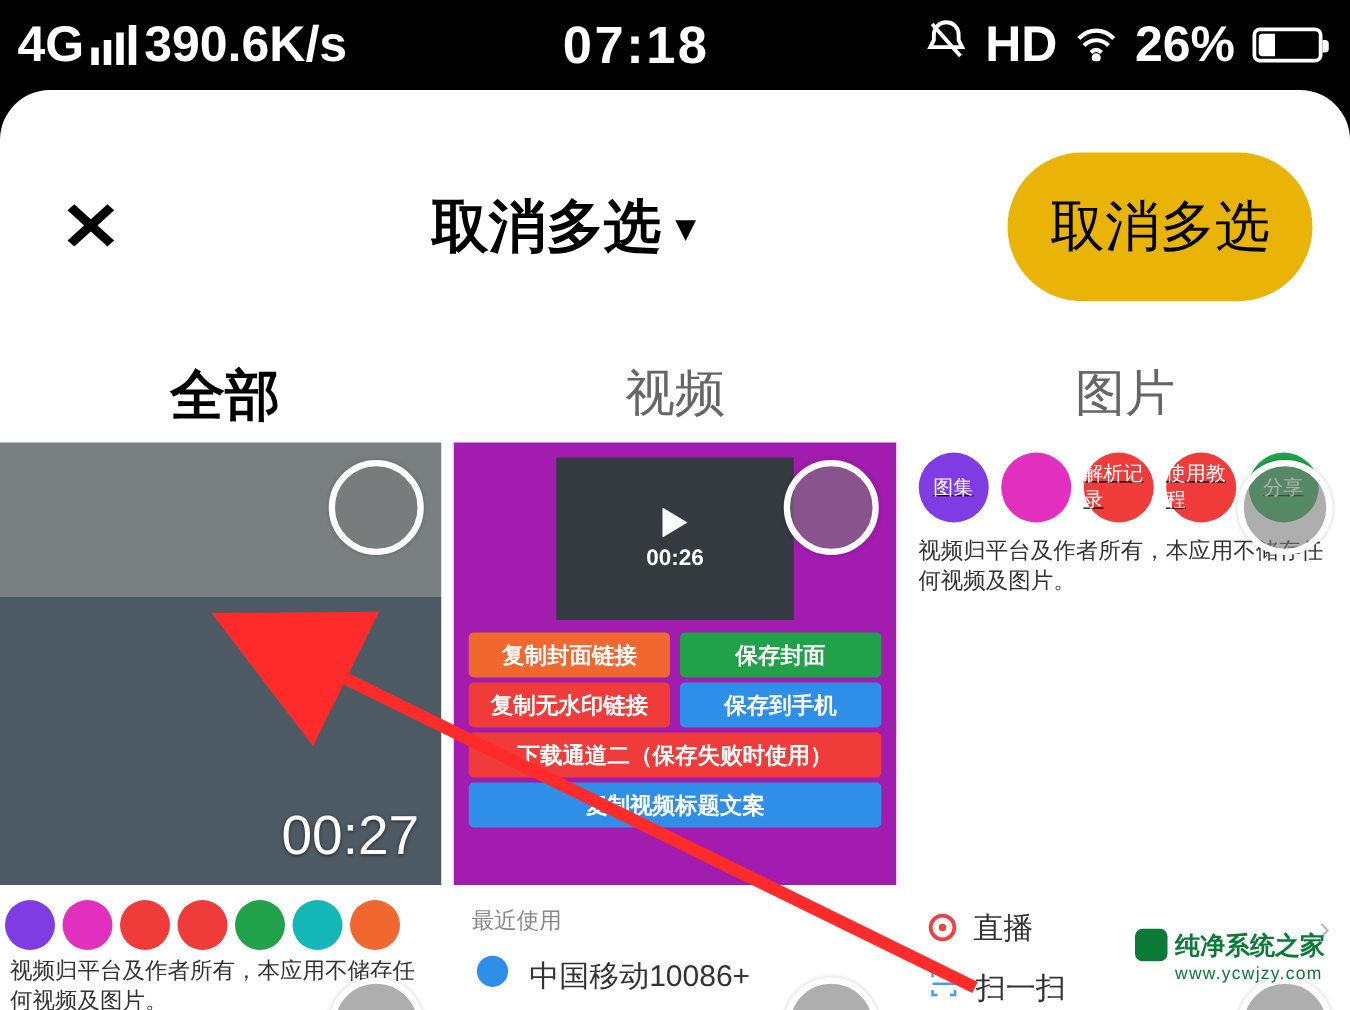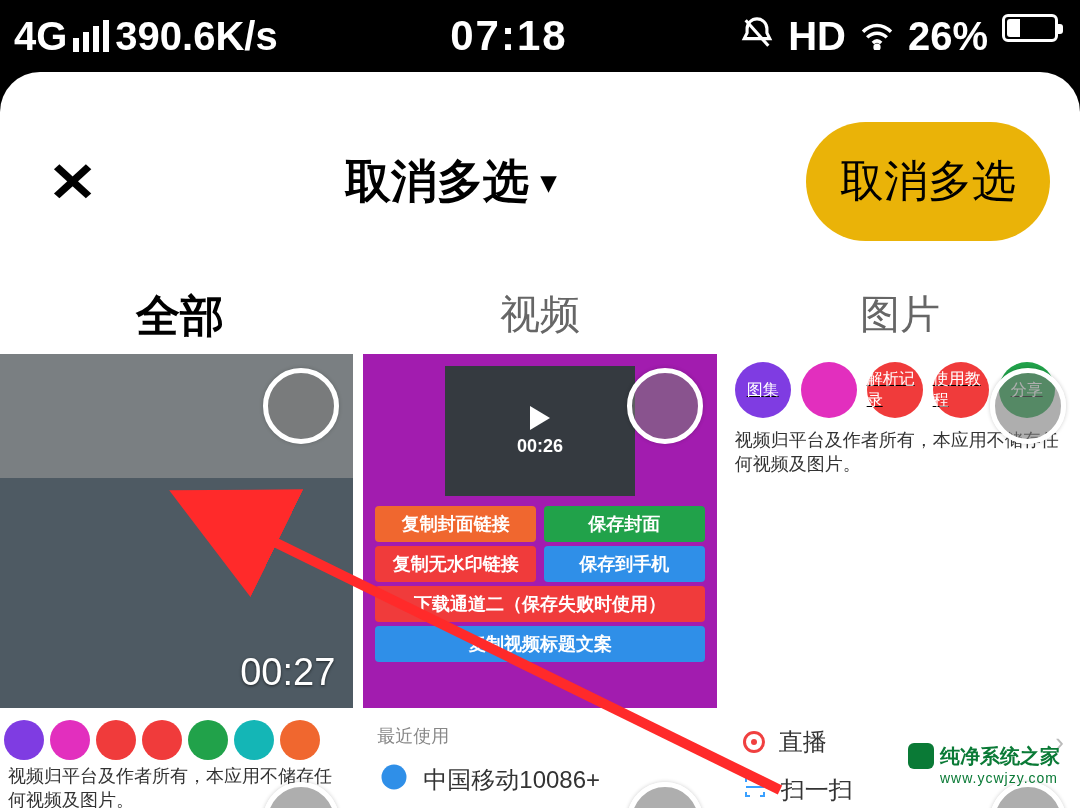--- a/index.html
+++ b/index.html
@@ -19,21 +19,21 @@
     color: #fff;
     display: flex;
     align-items: center;
     justify-content: space-between;
     padding: 0 22px 0 14px;
     font-size: 40px;
     font-weight: 600;
   }
   .status-left { display: flex; align-items: center; gap: 6px; }
   .status-center { font-size: 42px; letter-spacing: 2px; }
-  .status-right { display: flex; gap: 14px; }
+  .status-right { display: flex; align-items: center; gap: 14px; }
   .bars { display: flex; align-items: flex-end; gap: 4px; }
   .bar1 { width: 6px; height: 14px; background: #fff; }
   .bar2 { width: 6px; height: 20px; background: #fff; }
   .bar3 { width: 6px; height: 26px; background: #fff; }
   .bar4 { width: 6px; height: 32px; background: #fff; }
   .battery {
     width: 56px; height: 28px; border: 3px solid #fff; border-radius: 6px;
     position: relative;
   }
   .battery::after {
@@ -122,21 +122,21 @@
     border-radius: 50%;
     background: rgba(120,120,120,0.6);
     border: 5px solid #fff;
     box-shadow: 0 0 4px rgba(0,0,0,.2);
   }
   .duration {
     position: absolute;
     right: 18px;
     bottom: 14px;
     color: #fff;
-    font-size: 38px;
+    font-size: 44px;
     text-shadow: 0 1px 3px rgba(0,0,0,.6);
   }
   
   .thumb-a {
     background: linear-gradient(#7a7f82 0 35%, #4e5a63 35% 100%);
   }
   .thumb-b { background: #a21caf; padding: 4px 6px; font-weight: bold; }
   .mini-video {
     margin: 8px auto 10px; width: 190px; height: 130px; background: #353a40;
     display:flex; flex-direction:column; align-items:center; justify-content:center;

